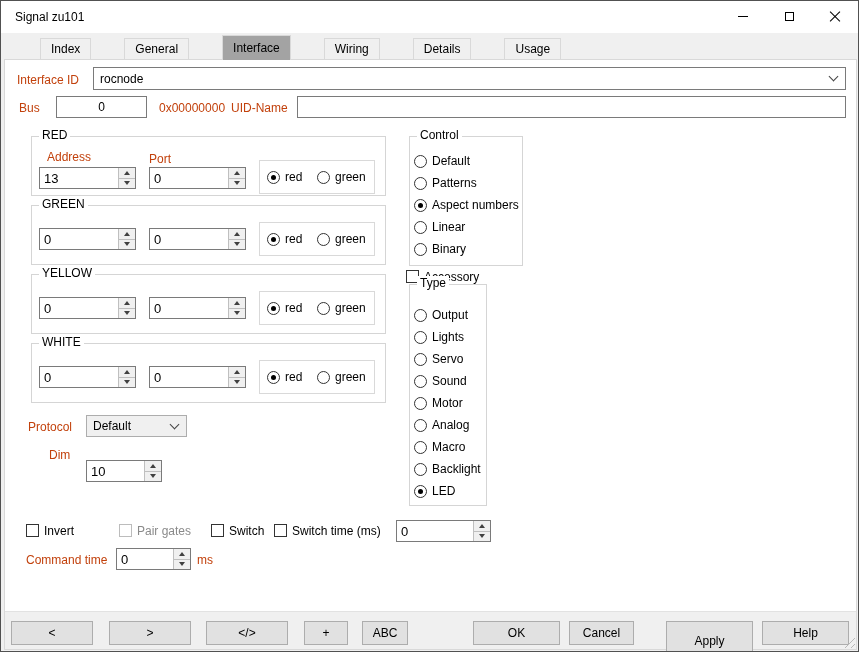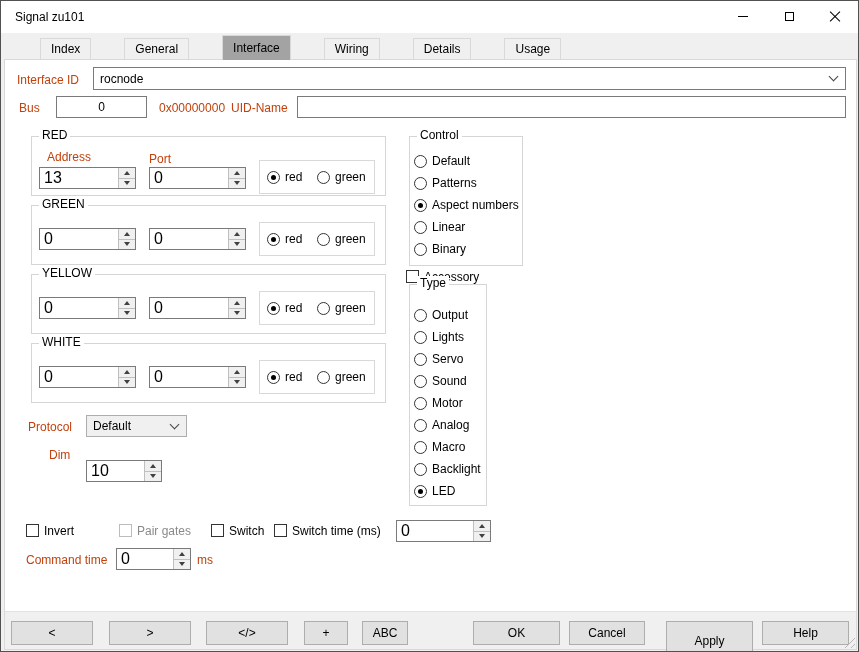--- a/index.html
+++ b/index.html
@@ -39,21 +39,21 @@
   
   .input { position:absolute; border:1px solid #7a7a7a; background:#fff; font-size:12px;
            font-family:"Liberation Sans", sans-serif; padding:0 5px; outline:none; }
   .input.center { text-align:center; }
   .combo { position:absolute; display:flex; align-items:center; justify-content:space-between;
            border:1px solid #7a7a7a; background:#fff; font-size:12px; padding:0 8px 0 6px; }
   .combo.gray { background:#f0f0f0; border-color:#adadad; }
   .chev { width:7px; height:7px; border-right:1px solid #444; border-bottom:1px solid #444;
           transform:rotate(45deg); margin-top:-4px; flex:0 0 auto; }
   .spin { position:absolute; display:flex; border:1px solid #7a7a7a; background:#fff; }
-  .spin-in { flex:1; min-width:0; border:none; outline:none; font-size:16px;
+  .spin-in { flex:1; min-width:0; border:none; outline:none; font-size:13px;
              font-family:"Liberation Sans", sans-serif; padding:0 4px; background:transparent; }
   .spin-btns { width:17px; display:flex; flex-direction:column; border-left:1px solid #bfbfbf; }
   .spin-b { flex:1; background:#f0f0f0; display:flex; align-items:center; justify-content:center; cursor:default; }
   .spin-b + .spin-b { border-top:1px solid #bfbfbf; }
   .tri-up { width:0; height:0; border-left:3px solid transparent; border-right:3px solid transparent;
             border-bottom:4px solid #404040; }
   .tri-down { width:0; height:0; border-left:3px solid transparent; border-right:3px solid transparent;
               border-top:4px solid #404040; }
 
   .groupbox { position:absolute; border:1px solid #d5d5d5; }
@@ -390,18 +390,18 @@
     </div>
   </div>
   <span class="lbl" style="left:196px;top:552px">ms</span>
 
   <div class="btn" style="left:10px;top:620px;width:82px;height:24px">&lt;</div>
   <div class="btn" style="left:108px;top:620px;width:82px;height:24px">&gt;</div>
   <div class="btn" style="left:205px;top:620px;width:82px;height:24px">&lt;/&gt;</div>
   <div class="btn" style="left:303px;top:620px;width:44px;height:24px">+</div>
   <div class="btn" style="left:361px;top:620px;width:46px;height:24px">ABC</div>
   <div class="btn" style="left:472px;top:620px;width:87px;height:24px">OK</div>
-  <div class="btn" style="left:568px;top:620px;width:76px;height:24px">Cancel</div>
+  <div class="btn" style="left:568px;top:620px;width:65px;height:24px">Cancel</div>
   <div class="btn" style="left:665px;top:620px;width:87px;height:40px">Apply</div>
   <div class="btn" style="left:761px;top:620px;width:87px;height:24px">Help</div>
 
   <div class="grip"></div>
 </div>
 
 </body></html>

